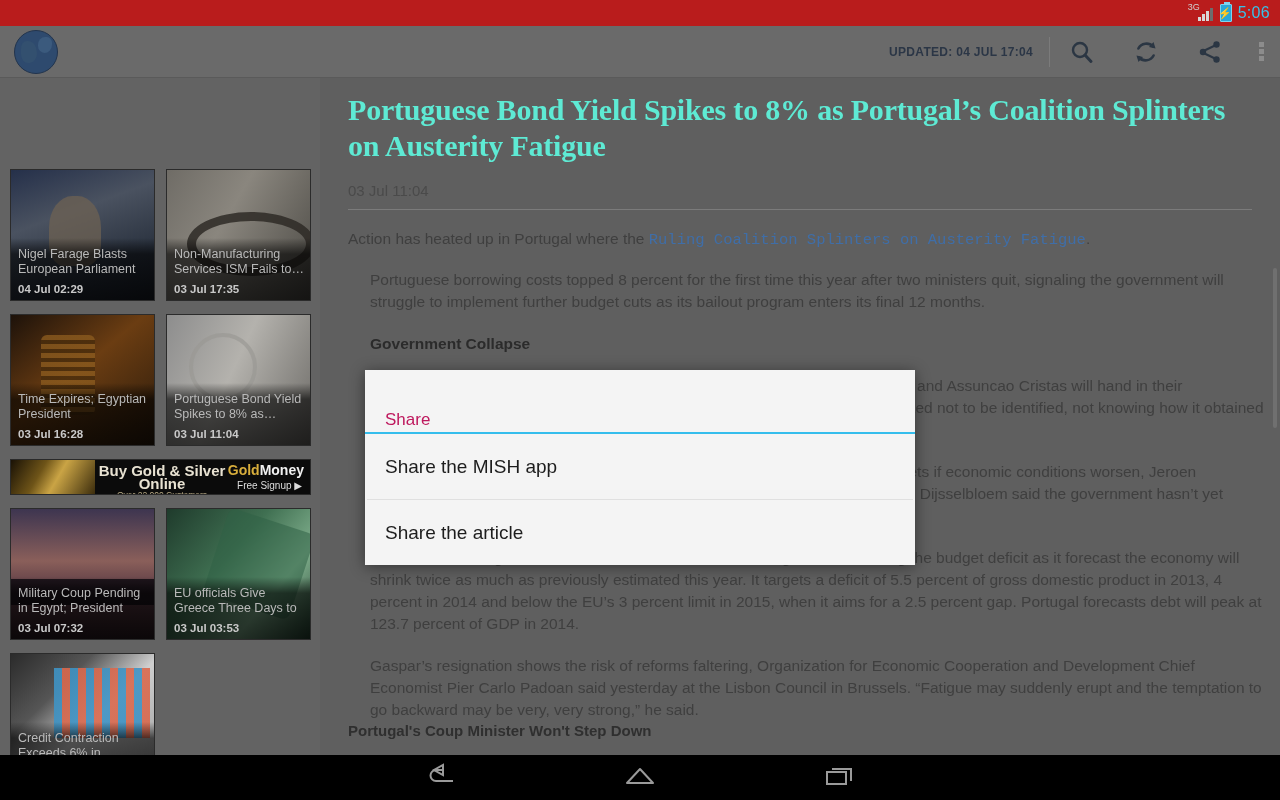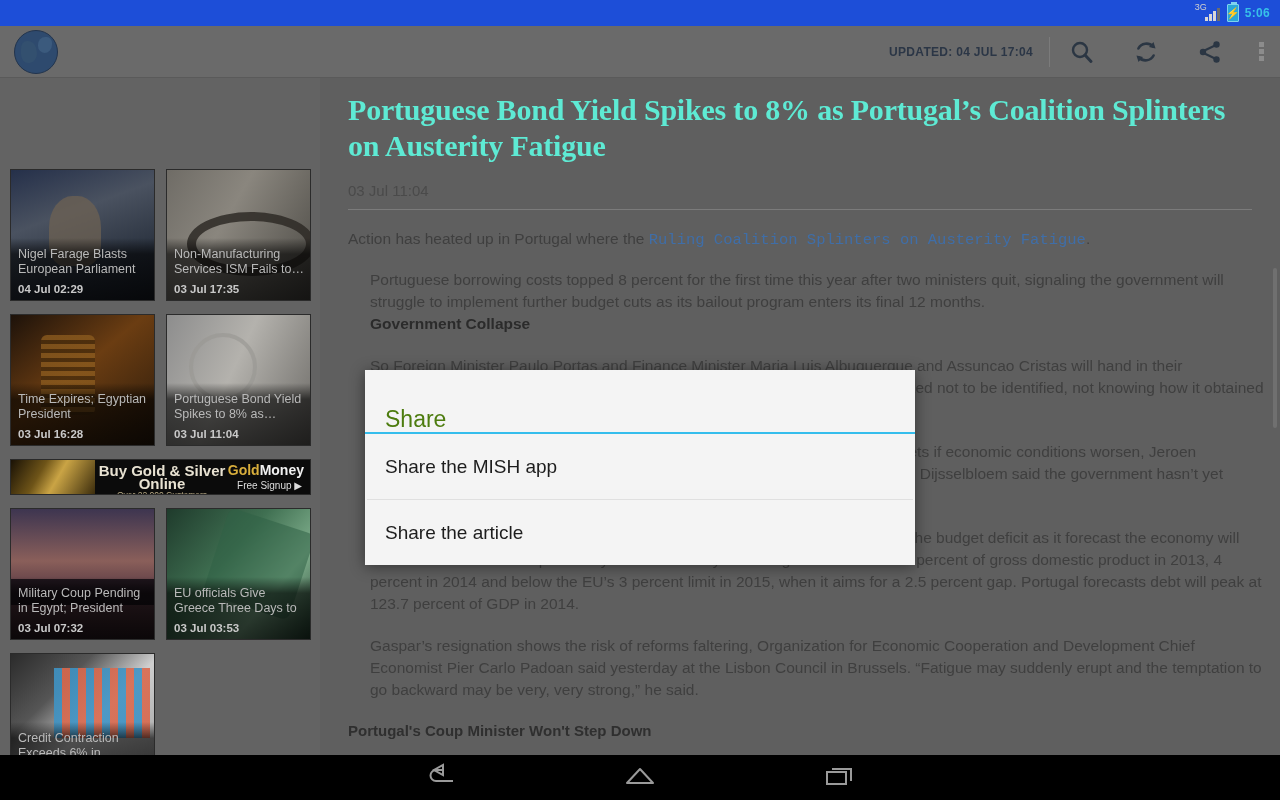--- a/index.html
+++ b/index.html
@@ -6,21 +6,21 @@
   html, body {
     width: 1280px; height: 800px;
     background: #000;
     font-family: "Liberation Sans", sans-serif;
     overflow: hidden;
   }
 
   
   #statusbar {
     position: absolute; left: 0; top: 0; width: 1280px; height: 26px;
-    background: #1d4ed8; color: #fff;
+    background: #b91c1c; color: #fff;
     display: flex; align-items: center; justify-content: flex-end;
     padding-right: 10px; gap: 6px;
   }
   .sb-net { position: relative; width: 26px; height: 18px; }
   .sb-net .lbl {
     position: absolute; left: 0; top: -1px;
     font-size: 9px; color: #cfcfcf; line-height: 9px;
   }
   .sb-bars { position: absolute; right: 0; bottom: 1px; width: 16px; height: 14px; }
   .sb-bars i {
@@ -33,21 +33,21 @@
   .sb-batt {
     position: relative; width: 12px; height: 18px;
     background: #2aa7d8; border: 1px solid #7fd3ee; border-radius: 1px;
     display: flex; align-items: center; justify-content: center;
   }
   .sb-batt:before {
     content: ""; position: absolute; top: -3px; left: 3px;
     width: 6px; height: 2px; background: #7fd3ee;
   }
   .sb-batt span { color: #ffe96b; font-size: 11px; line-height: 11px; }
-  #clock { color: #37c1e8; font-size: 12px; letter-spacing: .3px; font-weight: bold; }
+  #clock { color: #37c1e8; font-size: 16px; letter-spacing: .3px; }
 
   
   #actionbar {
     position: absolute; left: 0; top: 26px; width: 1280px; height: 52px;
     background: #6a6a6a;
     border-bottom: 1px solid #5a5a5a;
     display: flex; align-items: center;
   }
   #app-logo {
     width: 44px; height: 44px; margin-left: 14px; border-radius: 50%;
@@ -157,39 +157,39 @@
   }
   #art-date { margin-top: 18px; font-size: 15px; color: #4a4a4a; }
   #art-rule { margin-top: 10px; height: 1px; background: #7b7b7b; }
   #art-lede { margin-top: 18px; font-size: 15.5px; line-height: 22px; color: #3f3f3f; }
   #art-lede a { color: #3f6ea8; text-decoration: none; font-family: Liberation Mono, monospace; }
   #art-quote {
     margin: 18px 0 0 22px; width: 900px;
   }
   .p { font-size: 15.5px; line-height: 22px; color: #3f3f3f; margin-top: 20px; }
   .p:first-child { margin-top: 0; }
-  .sub { font-size: 15.5px; line-height: 22px; color: #2b2b2b; font-weight: bold; }
+  .sub { font-size: 15.5px; line-height: 22px; color: #2b2b2b; font-weight: bold; margin-top: 20px; }
   #art-bottom-head {
     position:absolute; left: 28px; bottom: 16px;
     font-size: 15px; font-weight: bold; color: #2f2f2f;
   }
   #scrollbar {
     position: absolute; right: 3px; top: 190px; width: 4px; height: 160px;
     background: rgba(255,255,255,.11); border-radius: 2px;
   }
 
   
   #dialog-scrim { position:absolute; inset:0; background: transparent; }
   #share-dialog {
     position: absolute; left: 365px; top: 292px; width: 550px;
     background: #f4f4f4;
     box-shadow: 0 2px 14px rgba(0,0,0,.45);
   }
   #dlg-header { height: 62px; display:flex; align-items:center; padding: 0 20px; }
-  #dlg-title { color: #4d7c0f; font-size: 23px; margin-top: 37px; }
+  #dlg-title { color: #be185d; font-size: 17px; margin-top: 37px; }
   #dlg-accent { height: 2px; background: #35bdec; }
   .dlg-item {
     height: 65px; display:flex; align-items:center; padding: 0 20px;
     font-size: 19px; color: #1d1d1d;
   }
   #dlg-sep { height: 1px; background: #e0e0e0; margin: 0 2px; }
 
   
   #navbar {
     position: absolute; left: 0; bottom: 0; width: 1280px; height: 45px;

